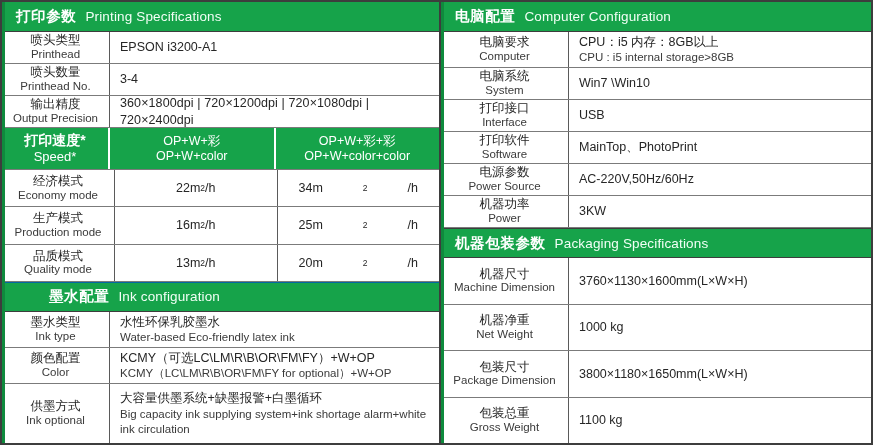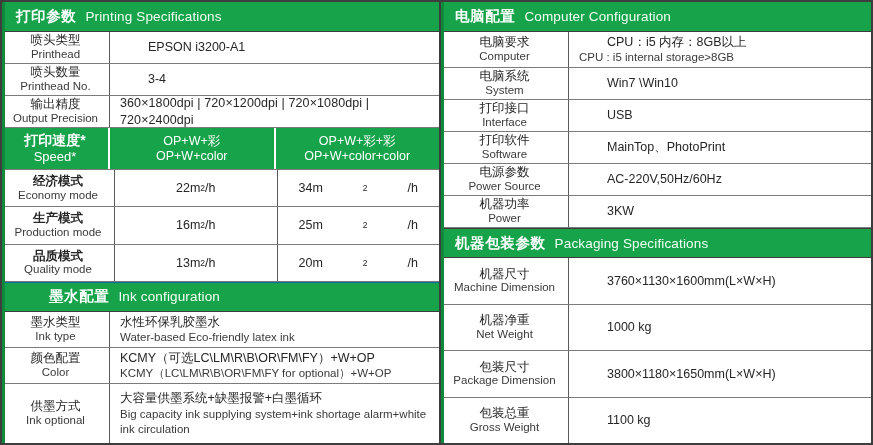--- a/index.html
+++ b/index.html
@@ -91,21 +91,21 @@
     flex:1 1 auto;
     box-sizing:border-box;
     display:flex;
     flex-direction:column;
     justify-content:center;
     padding:3px 0 3px 10px;
     line-height:1.3;
   }
   .val .cn{font-size:12.5px;color:#262626;}
   .val .en{font-size:11.5px;color:#3a3a3a;}
-  .val .plain{font-size:12.5px;color:#262626;margin-left:28px;}
+  .val .plain{font-size:12.5px;color:#262626;}
   .val .mono-ish{font-size:12.5px;color:#262626;letter-spacing:.1px;}
 
   
   .speedhead{
     display:flex;
     height:42px;
     min-height:42px;
     background:#16a34a;
     border-bottom:1px solid #7b7b7b;
     box-sizing:border-box;
@@ -136,21 +136,21 @@
 
   .speedrow{display:flex;border-bottom:1px solid #7b7b7b;box-sizing:border-box;}
   .speedrow:last-child{border-bottom:none;}
   .speedrow .sp-lbl{
     width:108px;min-width:108px;
     border-right:1px solid #5a5a5a;
     display:flex;flex-direction:column;
     align-items:center;justify-content:center;text-align:center;
     padding:4px 2px;line-height:1.18;
   }
-  .speedrow .sp-lbl .cn{font-size:12.5px;color:#262626;white-space:nowrap;font-weight:bold;}
+  .speedrow .sp-lbl .cn{font-size:12.5px;color:#262626;white-space:nowrap;}
   .speedrow .sp-lbl .en{font-size:11.5px;color:#3a3a3a;white-space:nowrap;}
   .speedrow .sp-val{
     flex:1 1 0;
     border-right:1px solid #5a5a5a;
     display:flex;align-items:center;justify-content:center;
     font-size:12.5px;color:#262626;
     padding:7px 0;
   }
   .speedrow .sp-val:last-child{border-right:none;gap:40px;}
   sup{font-size:.68em;vertical-align:super;line-height:0;}

